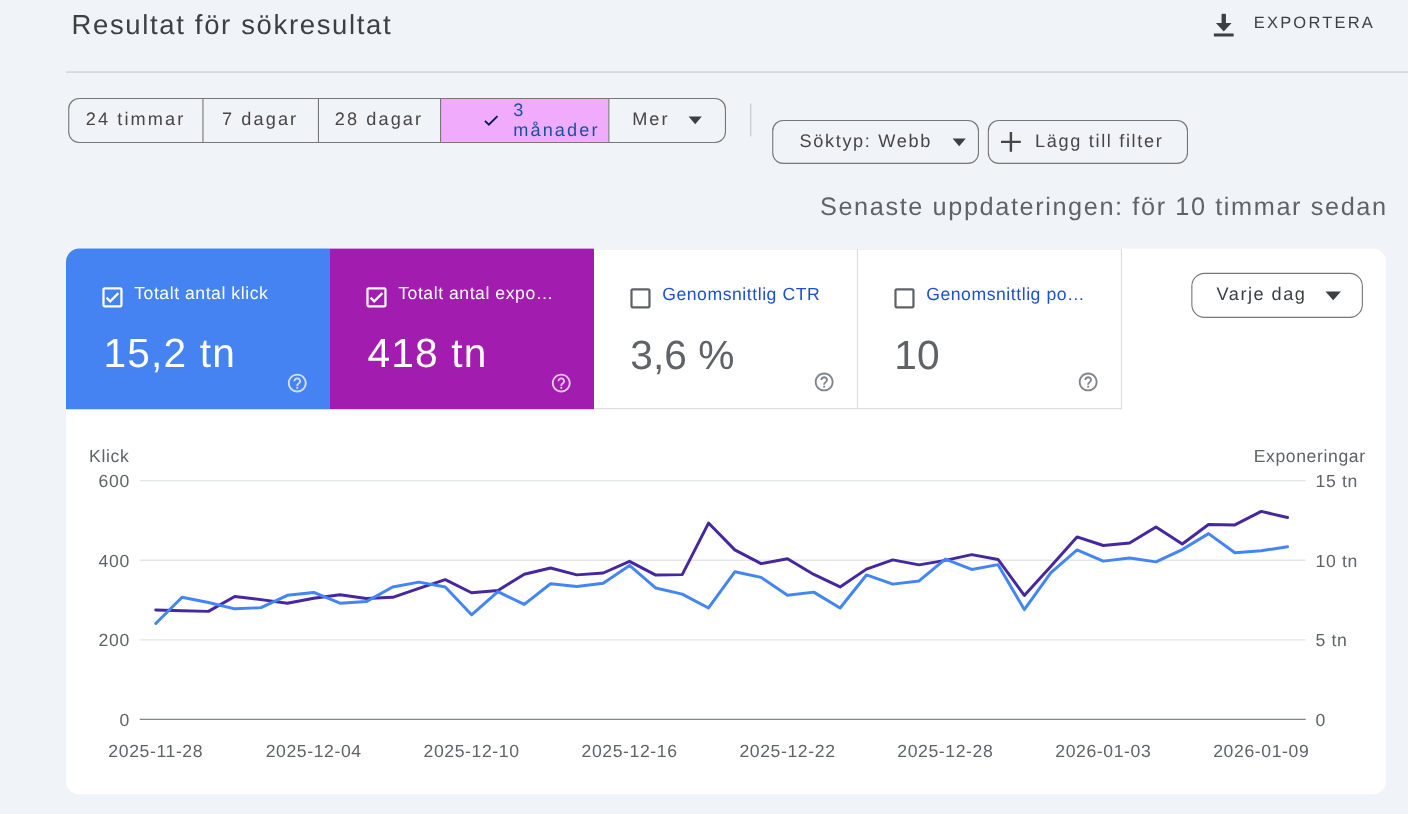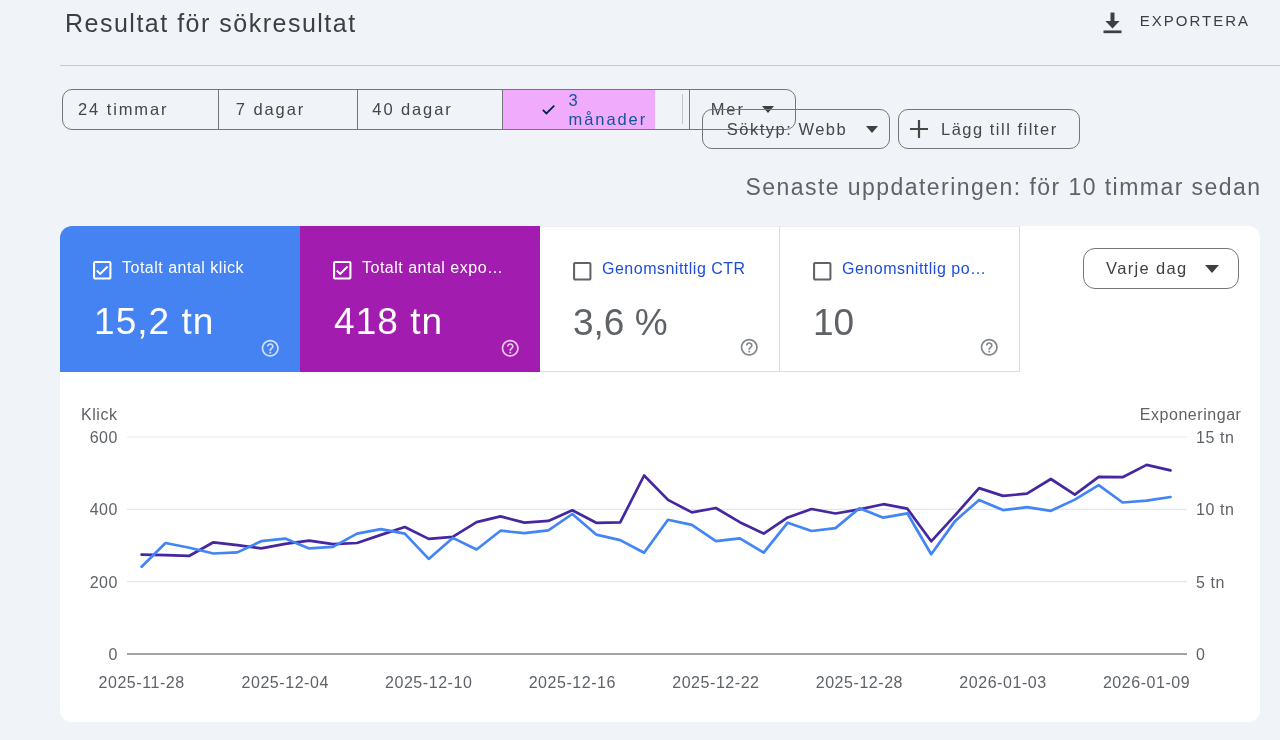--- a/index.html
+++ b/index.html
@@ -2,21 +2,21 @@
 <html><head><meta charset="utf-8">
 <style>
   * { margin:0; padding:0; box-sizing:border-box; }
   html,body { width:1280px; height:740px; background:#f0f3f8; font-family:"Liberation Sans",sans-serif; overflow:hidden; position:relative; }
   .abs { position:absolute; }
   h1 { position:absolute; left:65px; top:9px; font-size:25px; font-weight:400; letter-spacing:1.5px; color:#3c4043; }
   .export-ic { position:absolute; right:156.2px; top:10.5px; }
   .export-tx { position:absolute; right:30px; top:12px; font-size:15px; letter-spacing:2px; color:#3c4043; }
   .hr1 { position:absolute; left:60px; right:0; top:65px; height:1.4px; background:#c6c9ce; }
   .chiprow { position:absolute; left:62px; top:89px; height:41px; display:flex; }
-  .seg { display:flex; border:1px solid #747775; border-radius:10px; overflow:hidden; height:41px;gap:34px; }
+  .seg { display:flex; border:1px solid #747775; border-radius:10px; overflow:hidden; height:41px; }
   .seg > div { display:flex; align-items:center; justify-content:center; font-size:16.5px; letter-spacing:1.9px; color:#444746; border-left:1px solid #747775; }
   .seg > div:first-child { border-left:none; }
   .sel { background:#f0abfc; color:#14549f !important;padding-left:37px; }
   .chip { position:absolute; top:89px; height:40px; border:1px solid #747775; border-radius:10px; display:flex; align-items:center; justify-content:center; font-size:16.5px; letter-spacing:1.5px; color:#444746;margin-top:20px; }
   .vdiv { position:absolute; left:682px; top:94px; height:30px; width:1.4px; background:#c3c6c9; }
   .upd { position:absolute; right:18.5px; top:174px; font-size:23px; letter-spacing:1.45px; color:#5f6368; }
   .card { position:absolute; left:60px; top:226px; width:1200px; height:496px; background:#fff; border-radius:12px; }
   .tile { position:absolute; top:0; width:240px; height:146px; }
   .tile .cb { position:absolute; left:30px; top:32px; }
   .tile .lbl { position:absolute; left:62px; top:33px; font-size:16px; letter-spacing:0.5px; white-space:nowrap; }
@@ -39,21 +39,21 @@
     <rect x="9.1" y="1.5" width="3.8" height="8.6"></rect>
     <polygon points="4.2,9.5 17.8,9.5 11,16.8"></polygon>
     <rect x="2.4" y="18.6" width="17.2" height="2.6"></rect>
   </svg>
 <div class="export-tx">EXPORTERA</div>
 <div class="hr1"></div>
 <div class="chiprow">
   <div class="seg">
     <div style="width:120.5px">24 timmar</div>
     <div style="width:105px">7 dagar</div>
-    <div style="width:111px">40 dagar</div>
+    <div style="width:111px">28 dagar</div>
     <div class="sel" style="width:153.5px"><svg width="19" height="19" viewBox="0 0 24 24" fill="none" stroke="#041e49" stroke-width="2.4" style="margin-right:12px">
           <path d="M4 12.5l5 5L20 6.5"></path>
         </svg>3 månader</div>
     <div style="width:105.5px">Mer<span class="caret" style="margin-left:17px;border-left-width:6.5px;border-right-width:6.5px;border-top-width:7.5px;"></span></div>
   </div>
 </div>
 <div class="vdiv"></div>
 <div class="chip" style="left:702px;width:188px;padding-left:13px;">Söktyp: Webb<span class="caret" style="margin-left:19px;border-left-width:6.5px;border-right-width:6.5px;border-top-width:7.5px;"></span></div>
 <div class="chip" style="left:898px;width:182px;justify-content:flex-start;padding-left:10px;">
   <svg width="20" height="20" viewBox="0 0 20 20" style="margin-right:12px">

